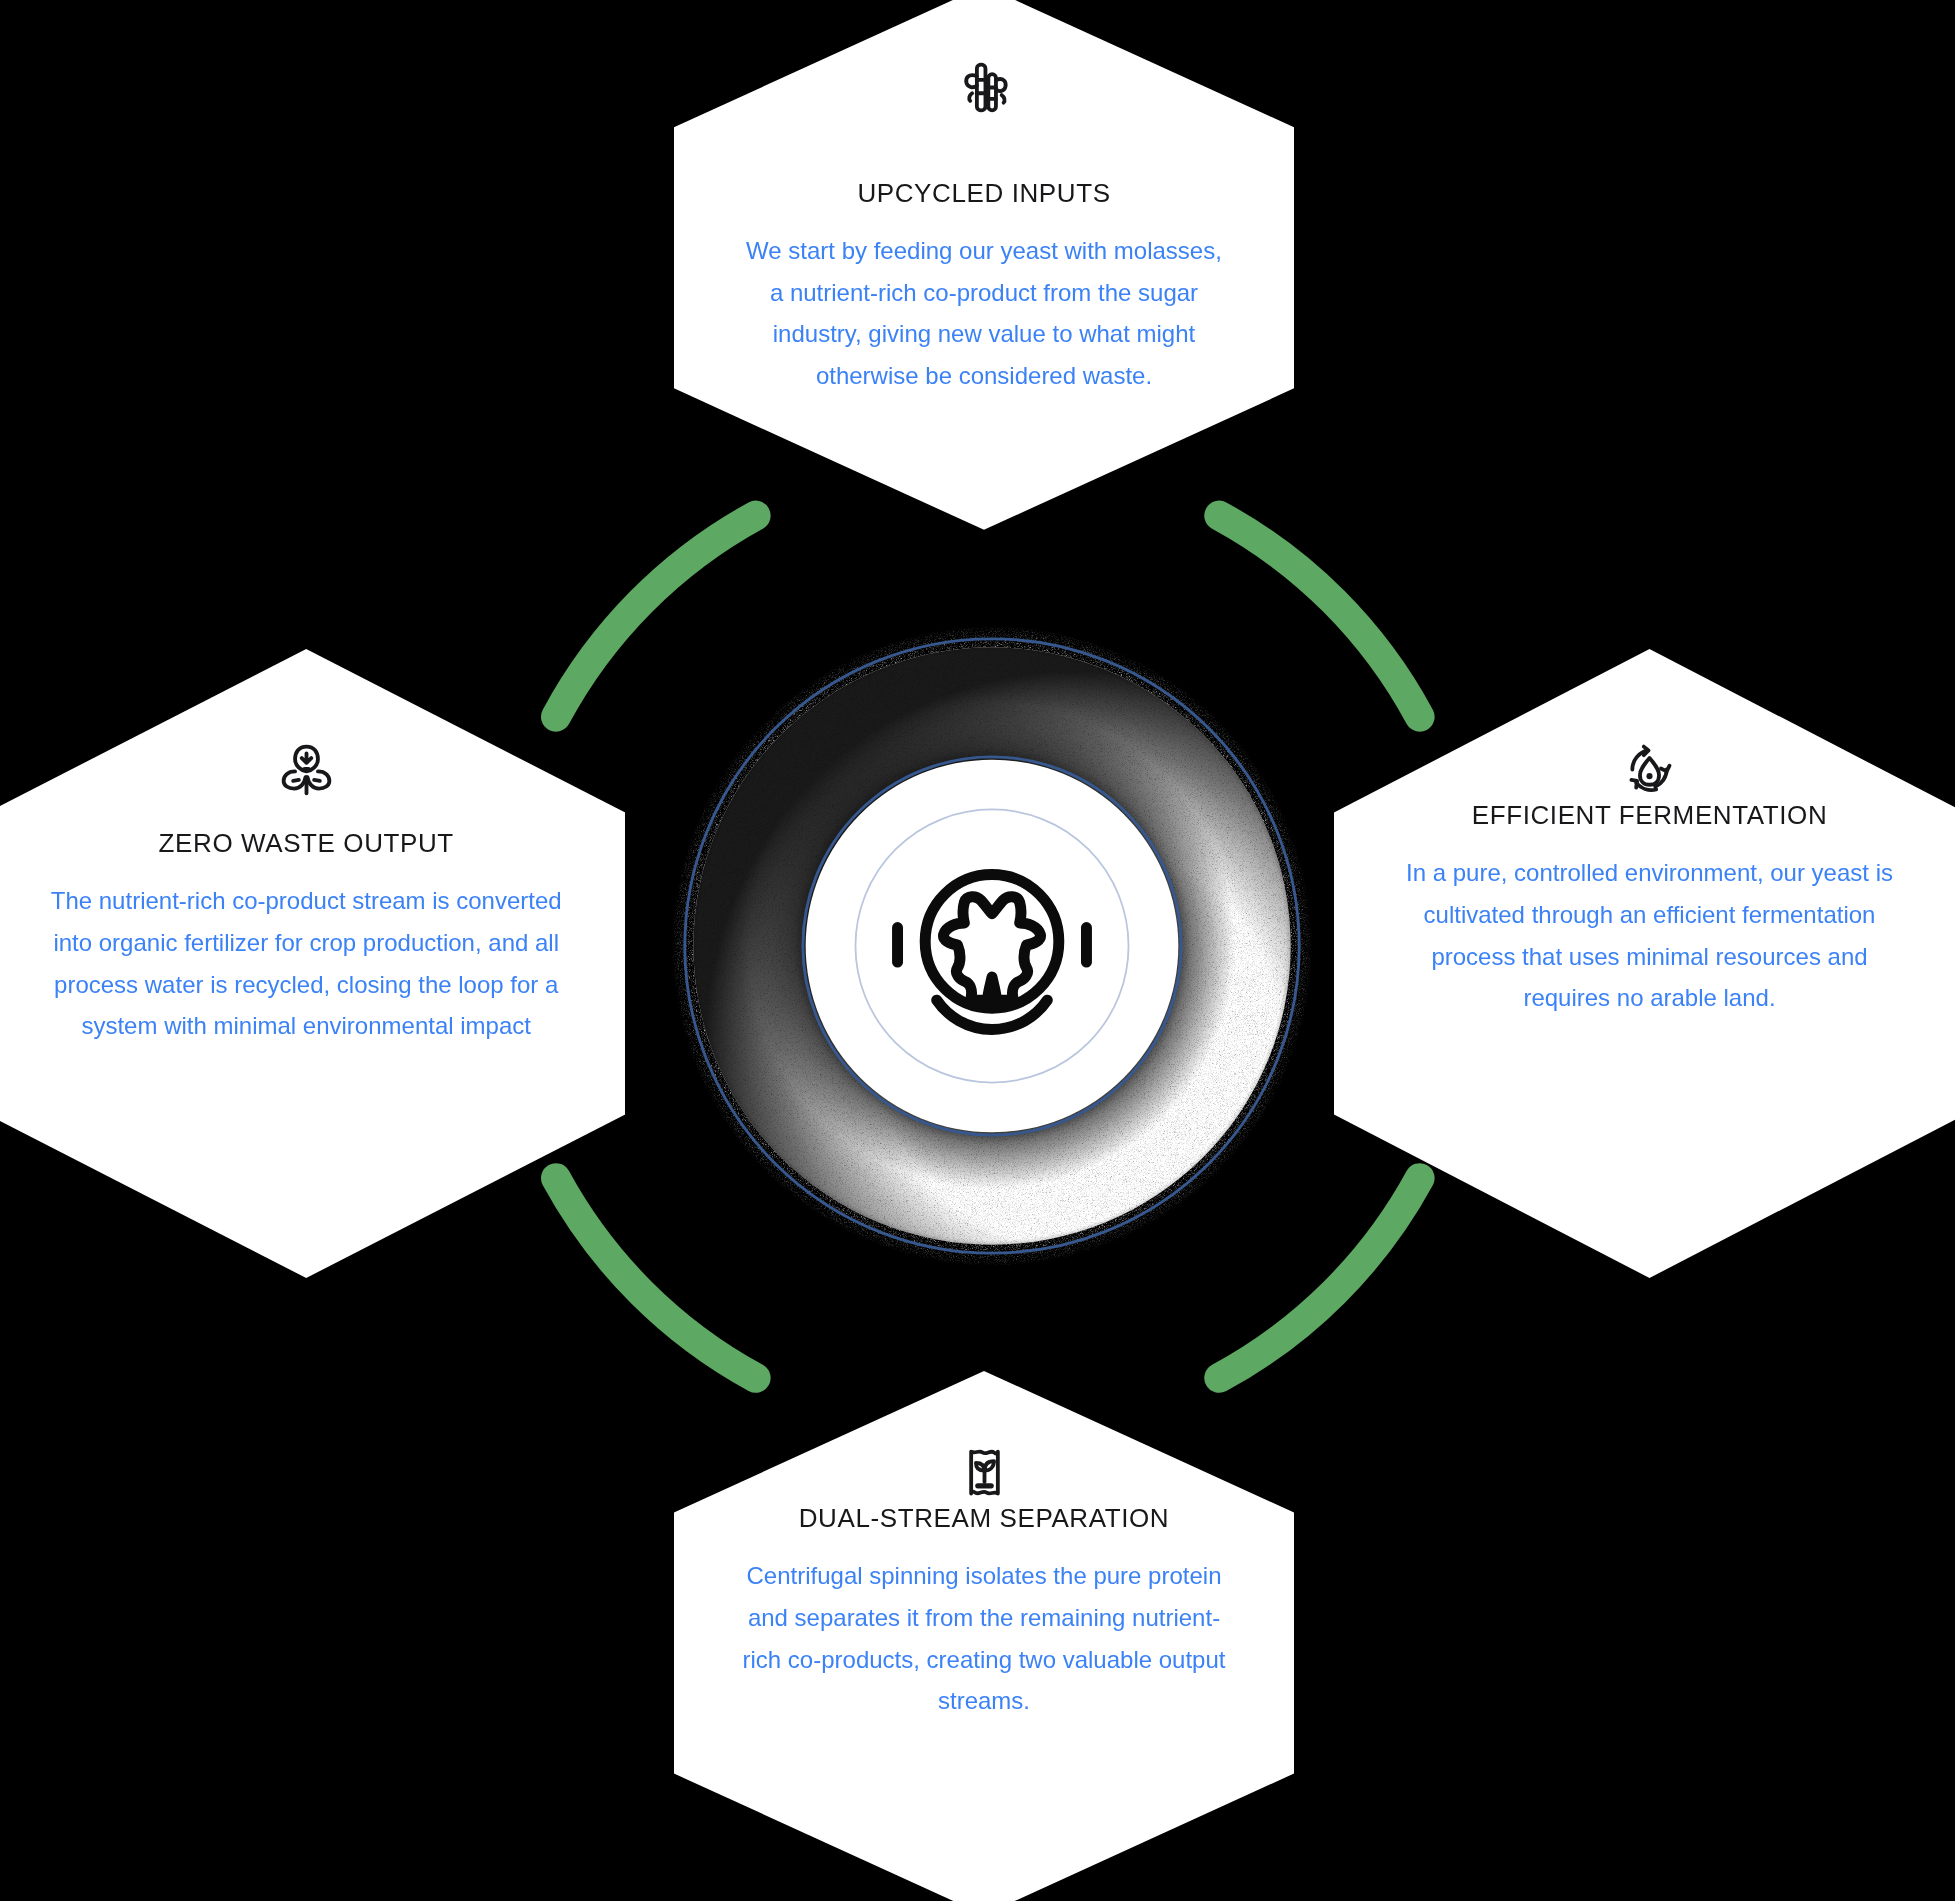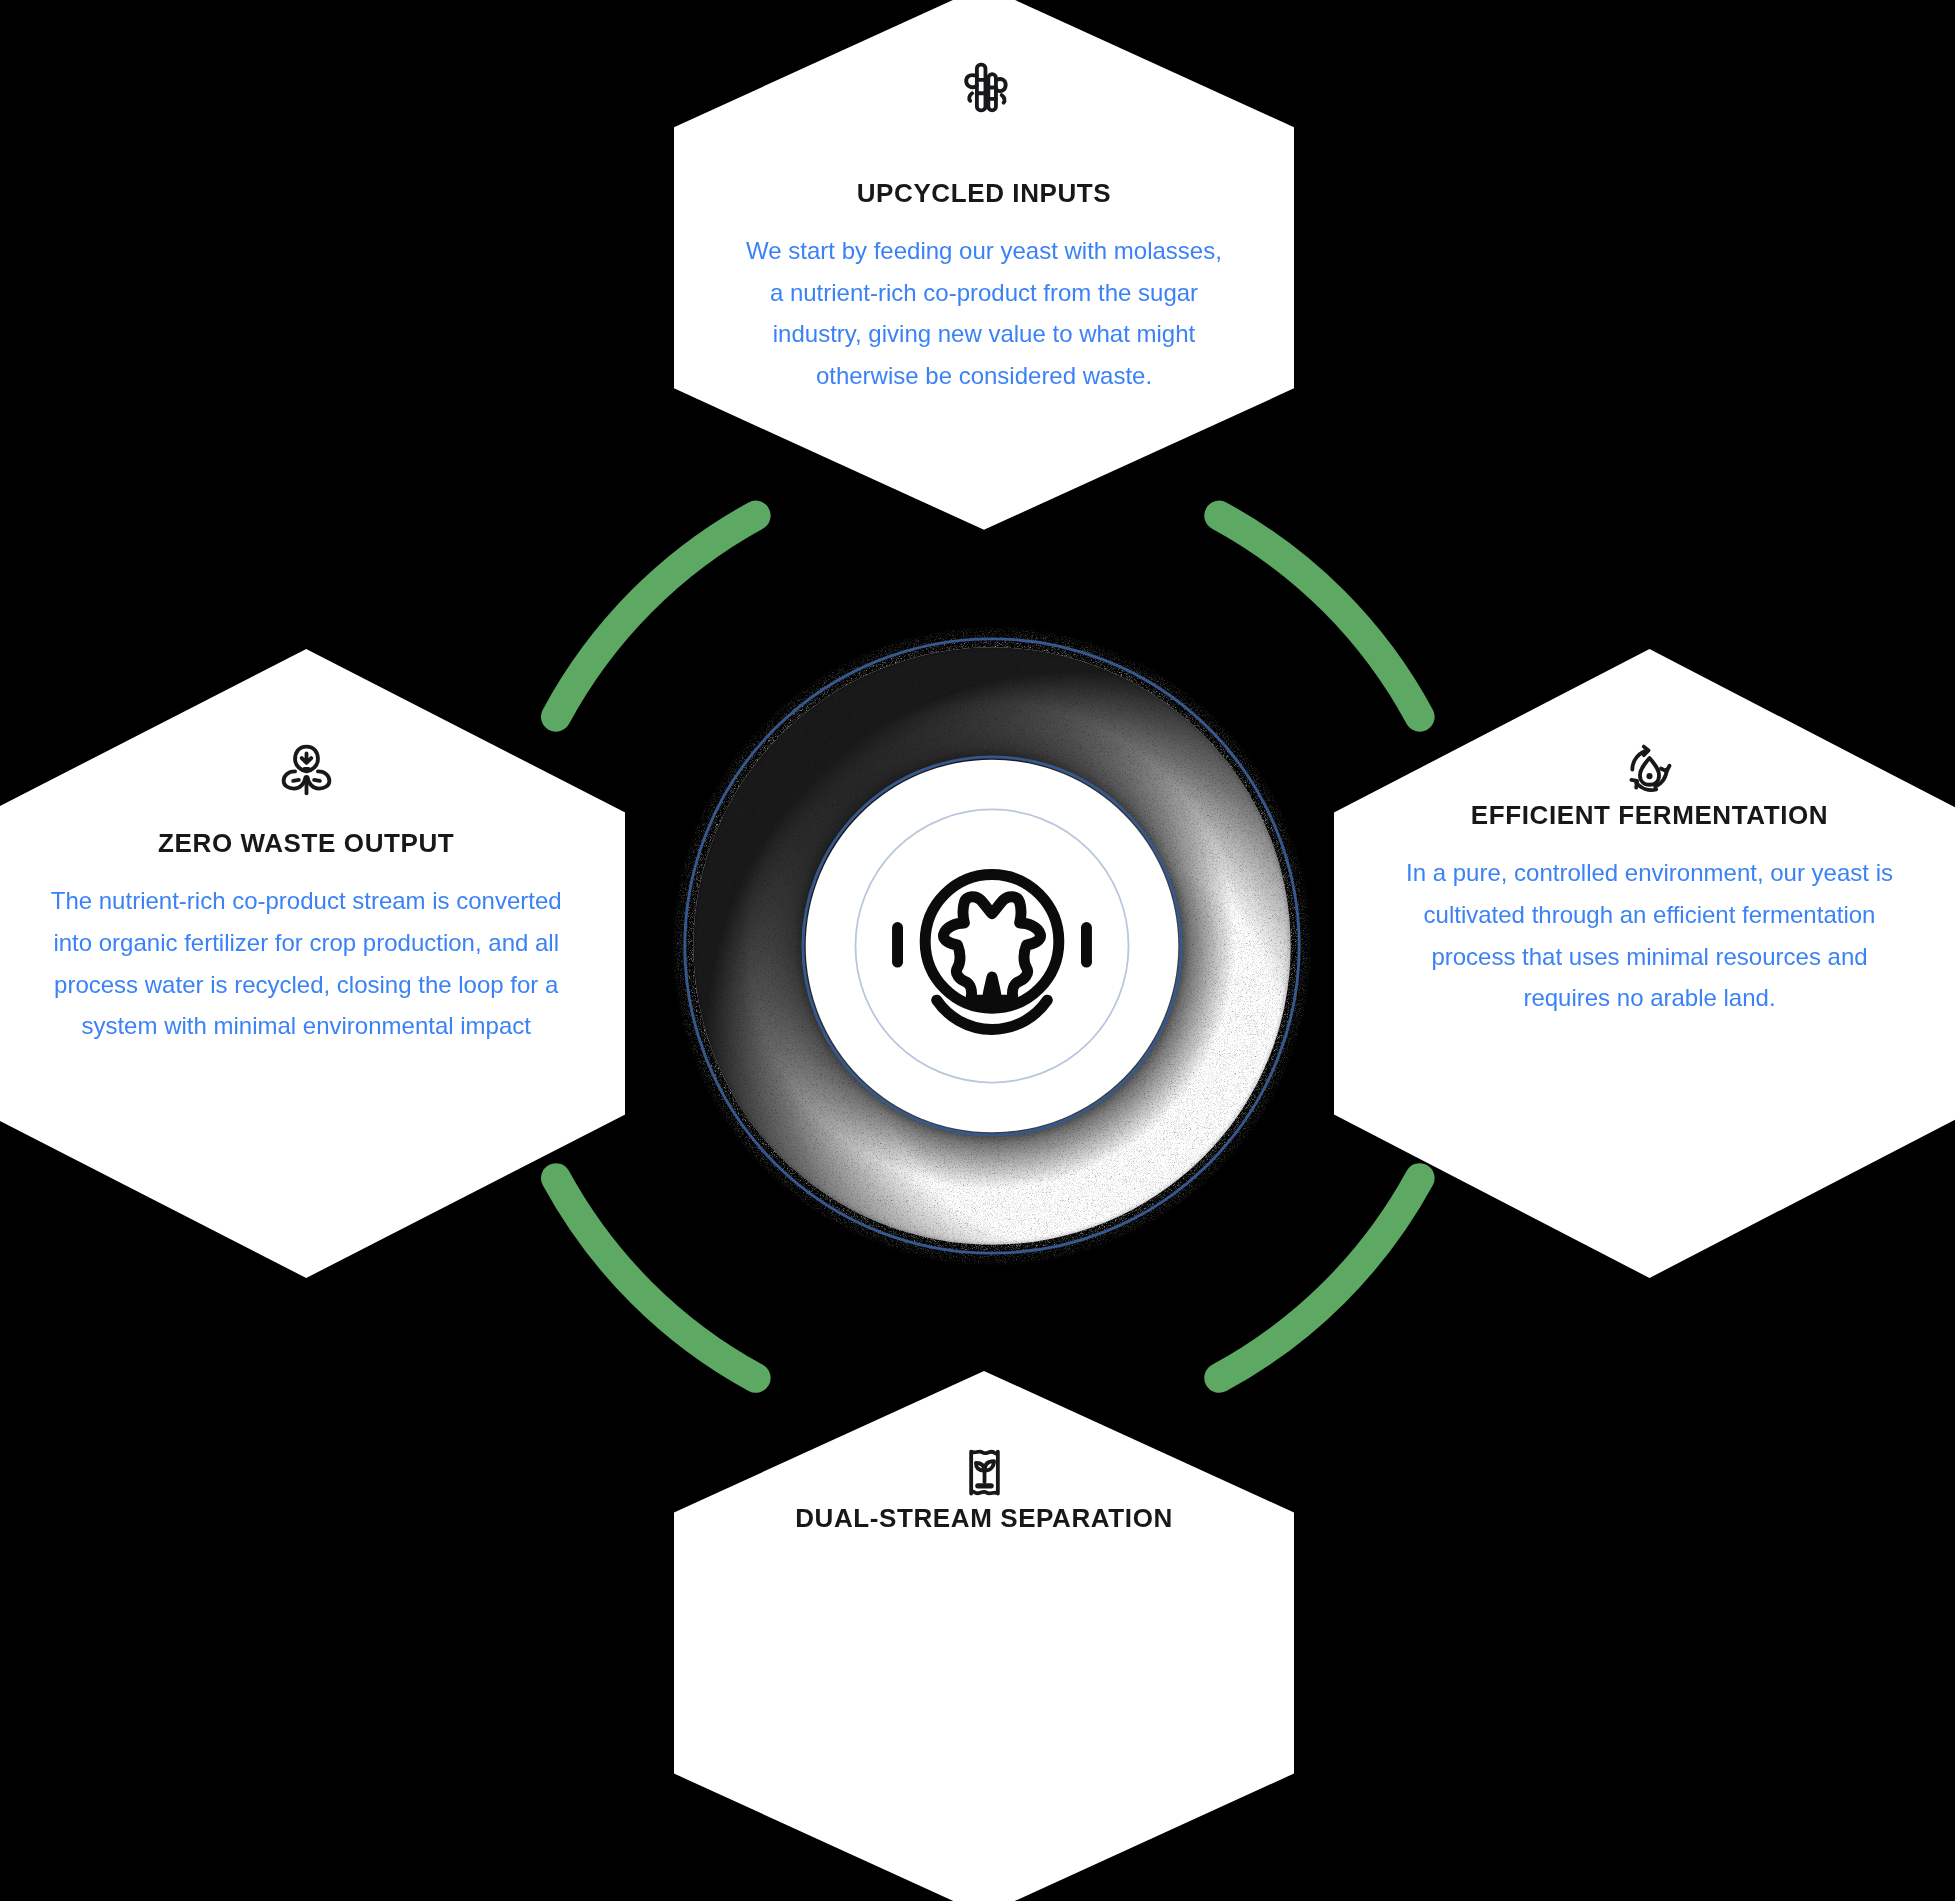--- a/index.html
+++ b/index.html
@@ -72,21 +72,21 @@
   }
   .hex-icon {
     width: 61px;
     height: 61px;
     display: block;
   }
   .hex-icon svg { display: block; width: 61px; height: 61px; }
 
   .hex-title {
     font-size: 26px;
-    font-weight: 700;
+    font-weight: 400;
     letter-spacing: 0.6px;
     color: #18181b;
     line-height: 1.2;
     white-space: nowrap;
     text-align: right;
   }
   .hex-body {
     font-size: 24px;
     font-weight: 400;
     line-height: 1.73;
@@ -302,17 +302,18 @@
         <svg viewBox="0 0 64 64" fill="none" stroke="#18181b" stroke-width="4" stroke-linecap="round" stroke-linejoin="round">
           <path d="M18 10 C22 13 26 8 30 11 C34 14 38 8 42 11 C46 14 46 10 46 10
                    L46 54 C42 51 38 56 34 53 C30 50 26 56 22 53 C18 50 18 54 18 54 Z"></path>
           <path d="M32 42 L32 26"></path>
           <path d="M32 30 C26 30 23 27 23 22 C29 22 32 25 32 30 Z"></path>
           <path d="M32 30 C38 30 42 26 42 20 C35 20 32 24 32 30 Z"></path>
           <path d="M25 46 L39 46" stroke-width="5.5"></path>
         </svg>
       </span>
       <div class="hex-title">DUAL-STREAM SEPARATION</div>
+      <div class="hex-body">Centrifugal spinning isolates the pure protein and separates it from the remaining nutrient-rich co-products, creating two valuable output streams.</div>
     </div>
   </div>
 
 </div>
 
 
 </body></html>

